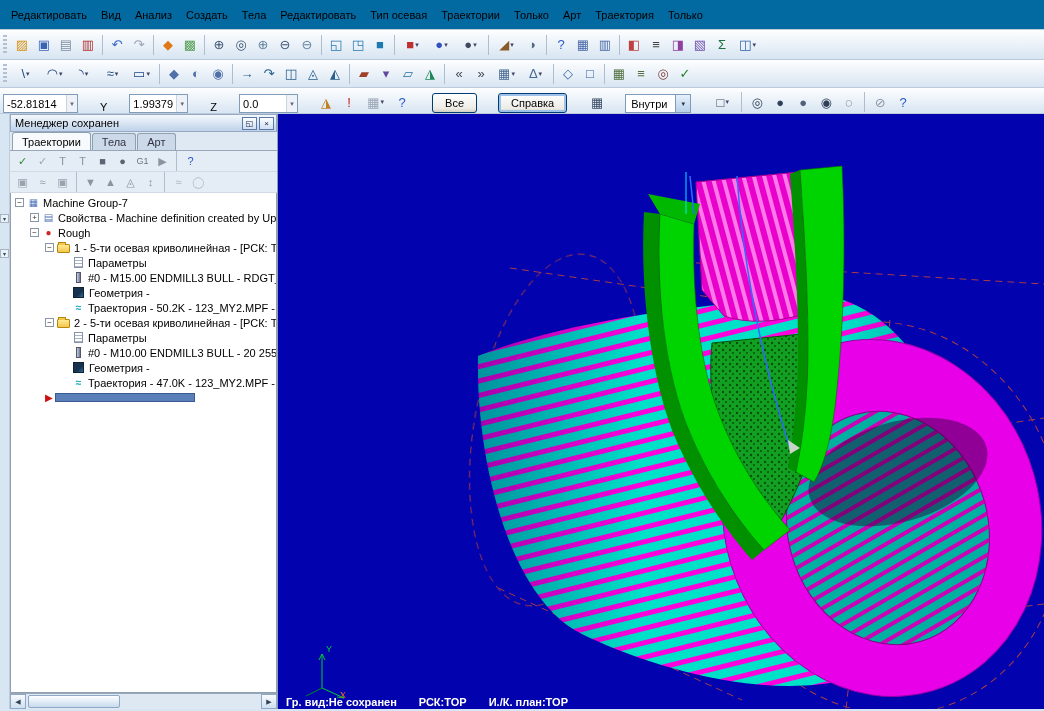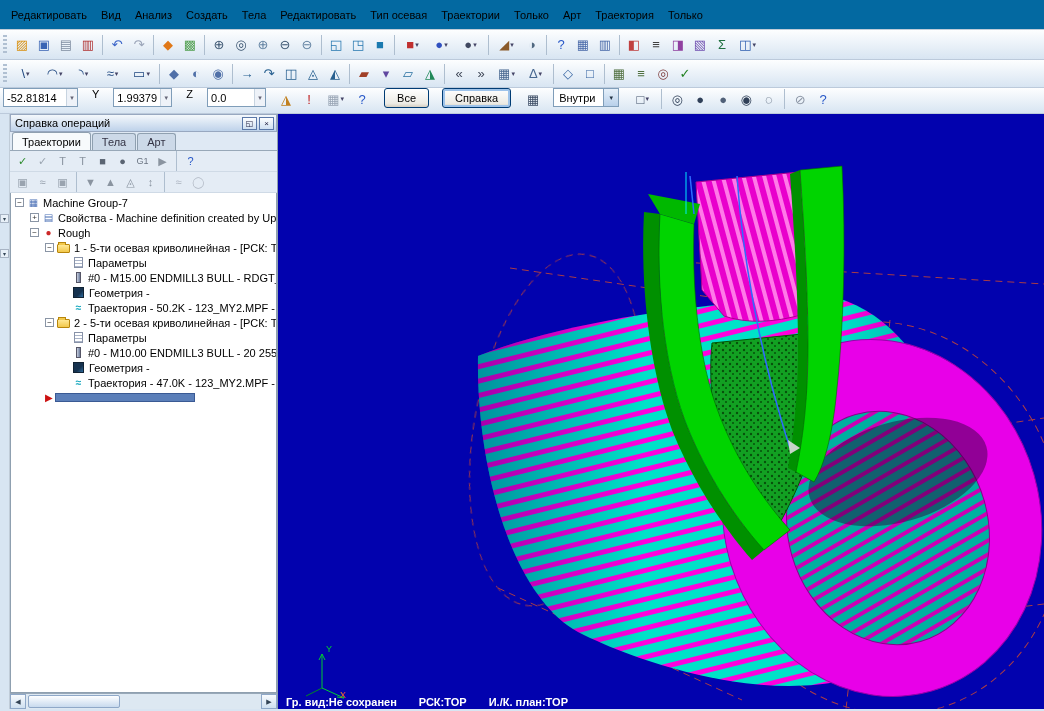--- a/index.html
+++ b/index.html
@@ -15,21 +15,21 @@
   .tbrow { display:flex; align-items:center; background:linear-gradient(#fdfeff,#d8e5f2); border-bottom:1px solid #bccadb; padding:1px 2px; overflow:hidden; }
   #tb1 { height:30px; } #tb2 { height:28px; }
   .tb-btn { width:22px; height:22px; display:flex; align-items:center; justify-content:center; border:1px solid transparent; border-radius:2px; flex:none; }
   .tb-btn.wide { width:29px; }
   .tb-glyph { font-size:13px; line-height:1; }
   .tb-arrow { font-size:7px; color:#446; margin-left:1px; }
   .tb-sep { width:1px; height:20px; background:#aebecf; margin:0 3px; flex:none; }
   .tb-grip { width:4px; height:20px; background:repeating-linear-gradient(180deg,#b0c0d2 0 2px,transparent 2px 4px); margin:0 4px 0 1px; flex:none; }
 
   
-  .coordbar { height:26px; display:flex; align-items:flex-start; background:linear-gradient(#fdfeff,#d8e5f2); border-bottom:1px solid #bccadb; padding:0 3px; gap:9px; }
+  .coordbar { height:26px; display:flex; align-items:flex-end; background:linear-gradient(#fdfeff,#d8e5f2); border-bottom:1px solid #bccadb; padding:0 3px; gap:17px; }
   .combo-field { display:flex; align-items:center; background:#fff; border:1px solid #7f9db9; height:19px; flex:none; }
   .coord-input { width:62px; height:16px; border:none; outline:none; font:11px "Liberation Sans","DejaVu Sans",sans-serif; padding:0 3px; }
   .coord-input.small { width:46px; }
   .cf-arrow { width:11px; height:17px; font-size:7px; color:#667; display:flex; align-items:center; justify-content:center; border-left:1px solid #c8d4e0; background:#eef2f8; }
   .coord-label { padding:0 5px; }
   .xp-btn { height:20px; padding:0 12px; border:1px solid #003c74; border-radius:3px; background:linear-gradient(#ffffff,#ecebe5 80%,#d6cfc2); font:11px "Liberation Sans","DejaVu Sans",sans-serif; margin:0 2px; }
   .xp-btn.focused { box-shadow:inset 0 0 0 2px #9ec3ea; }
   .combo-select { display:flex; align-items:center; height:19px; border:1px solid #7f9db9; background:#fff; padding-left:5px; }
   .cs-text { min-width:44px; }
   .cs-btn { width:15px; height:17px; background:linear-gradient(#e6f0fa,#b8d0ea); border-left:1px solid #7f9db9; font-size:7px; display:flex; align-items:center; justify-content:center; color:#234; }
@@ -377,21 +377,21 @@
 
   <div class="main">
 
     <div class="left-rail">
       <span class="rail-btn">▾</span>
       <span class="rail-btn">▾</span>
     </div>
 
     <div class="ops-panel">
       <div class="panel-title">
-        <span>Справка операций</span>
+        <span>Менеджер сохранен</span>
         <span class="pt-btns">
           <span class="pt-btn">◱</span>
           <span class="pt-btn">×</span>
         </span>
       </div>
       <div class="tabs" id="tabs">
           <span class="tab active">Траектории</span>
           <span class="tab">Тела</span>
           <span class="tab">Арт</span>
         </div>

